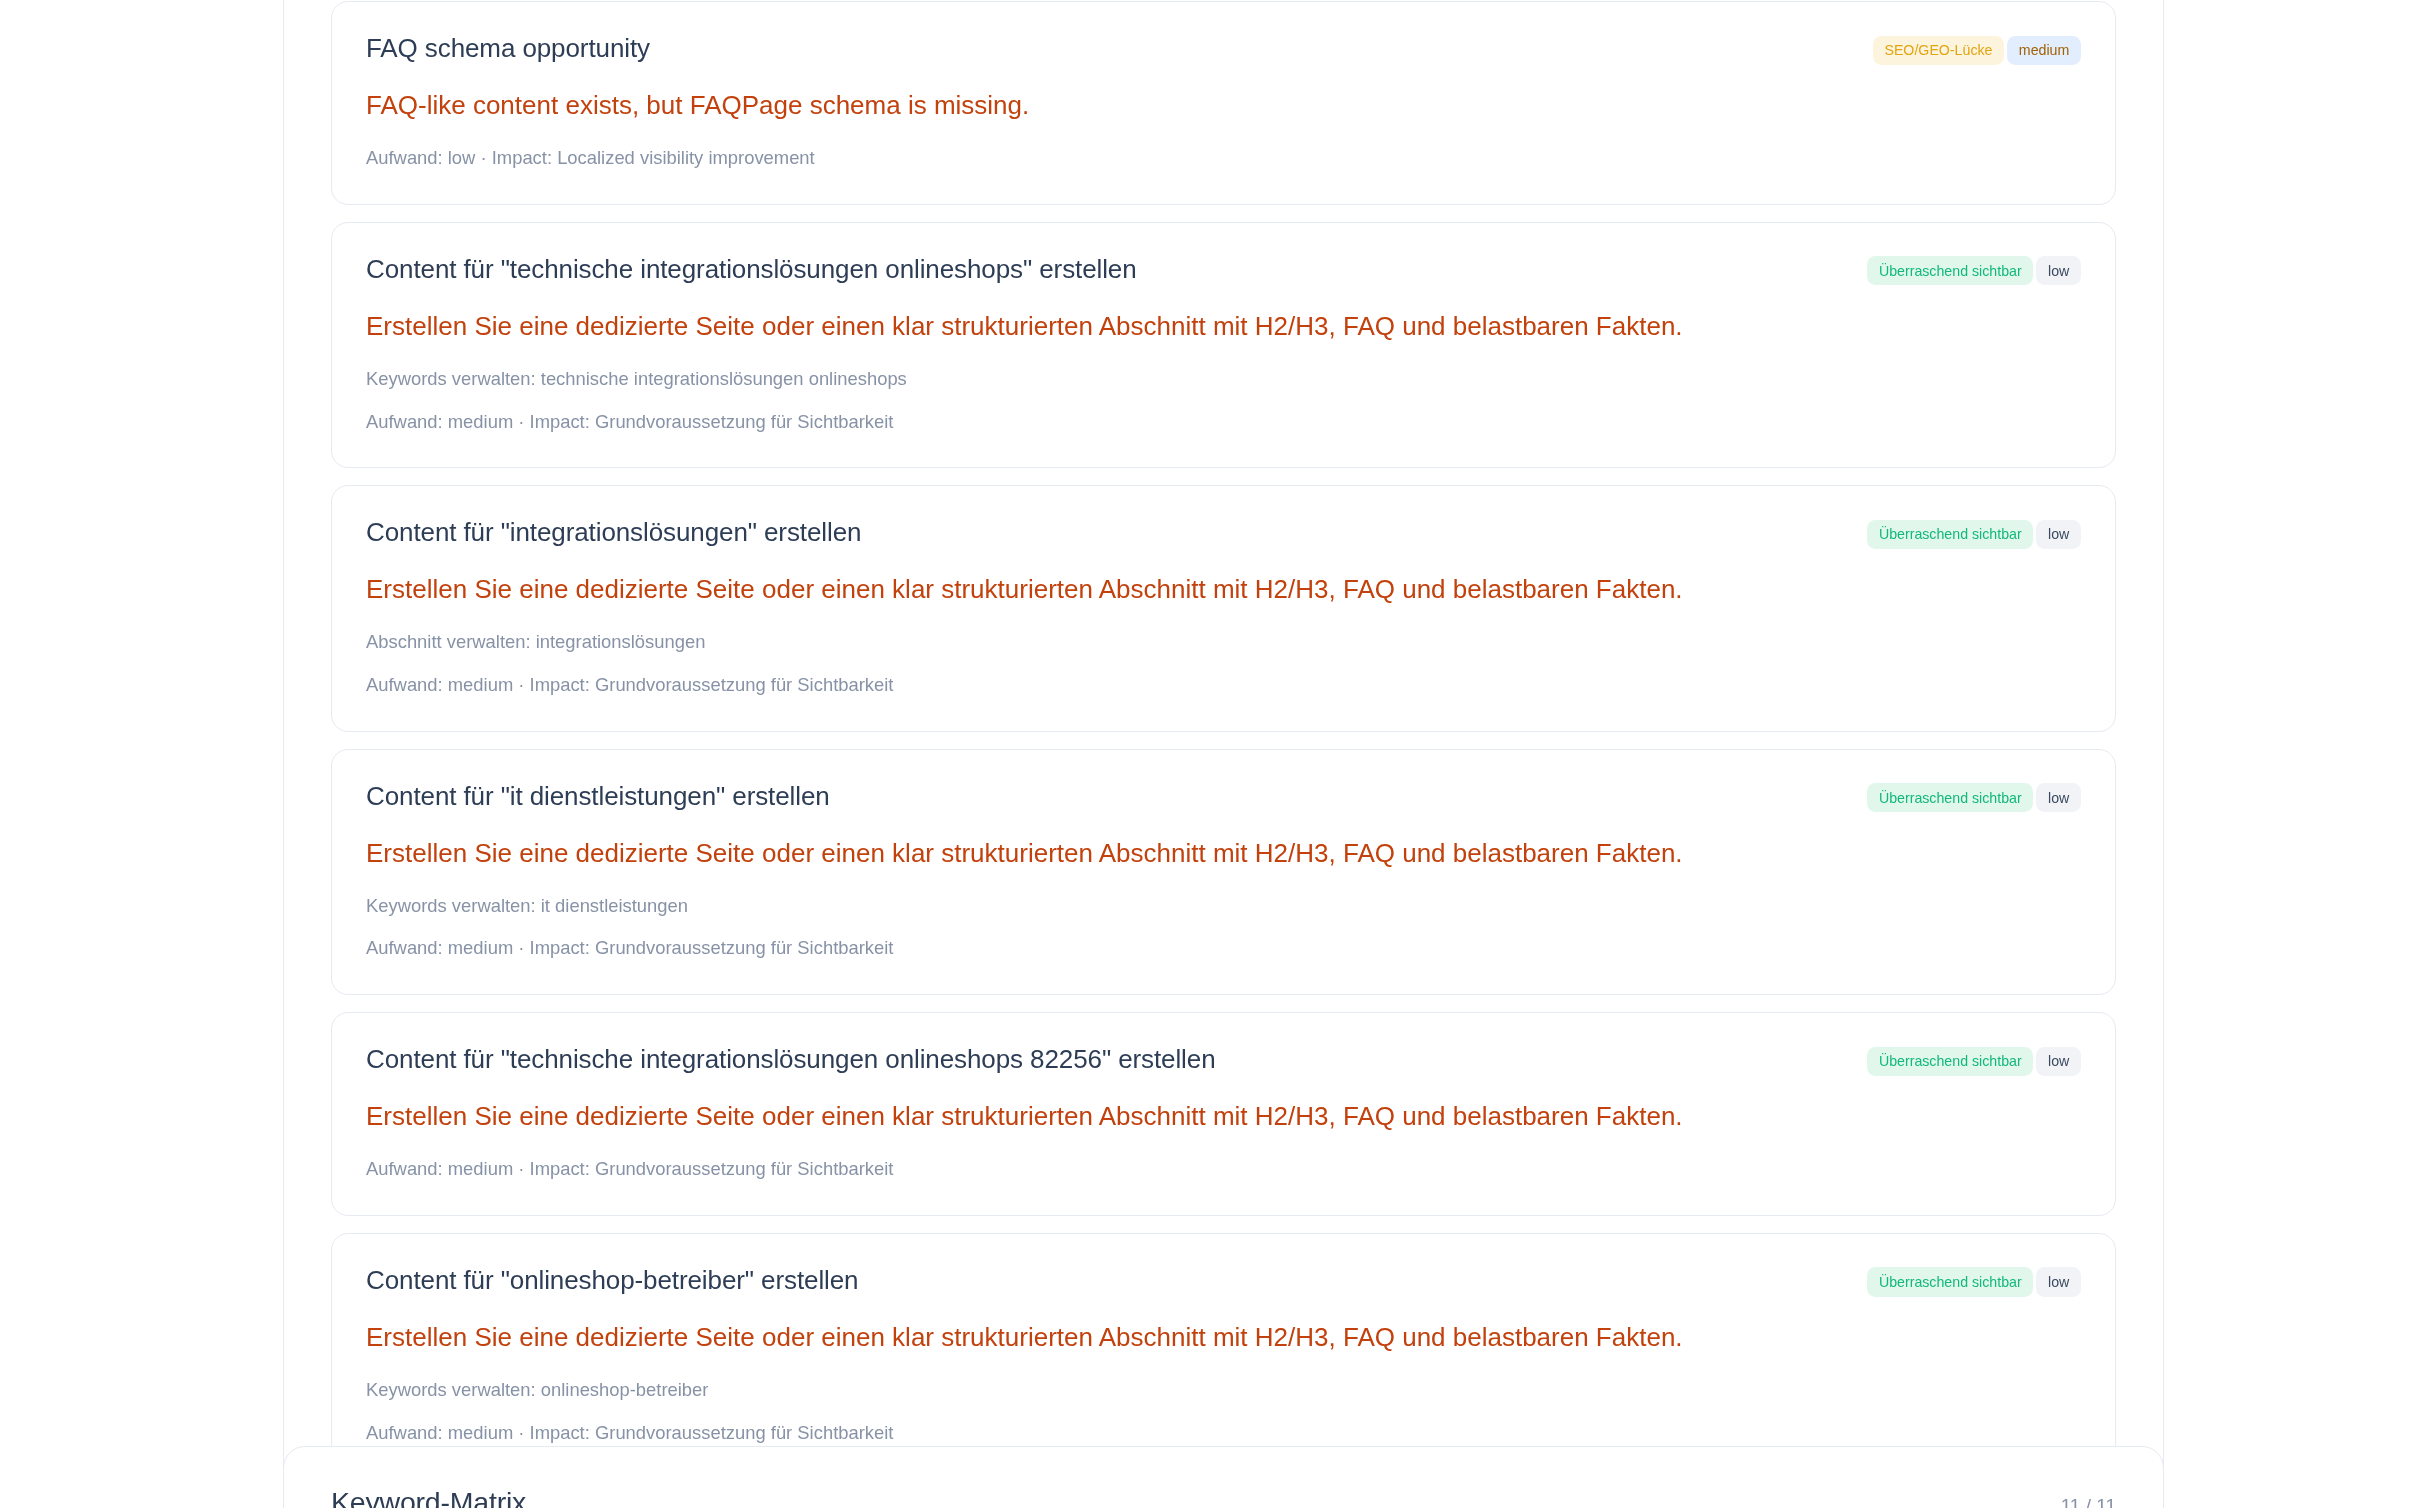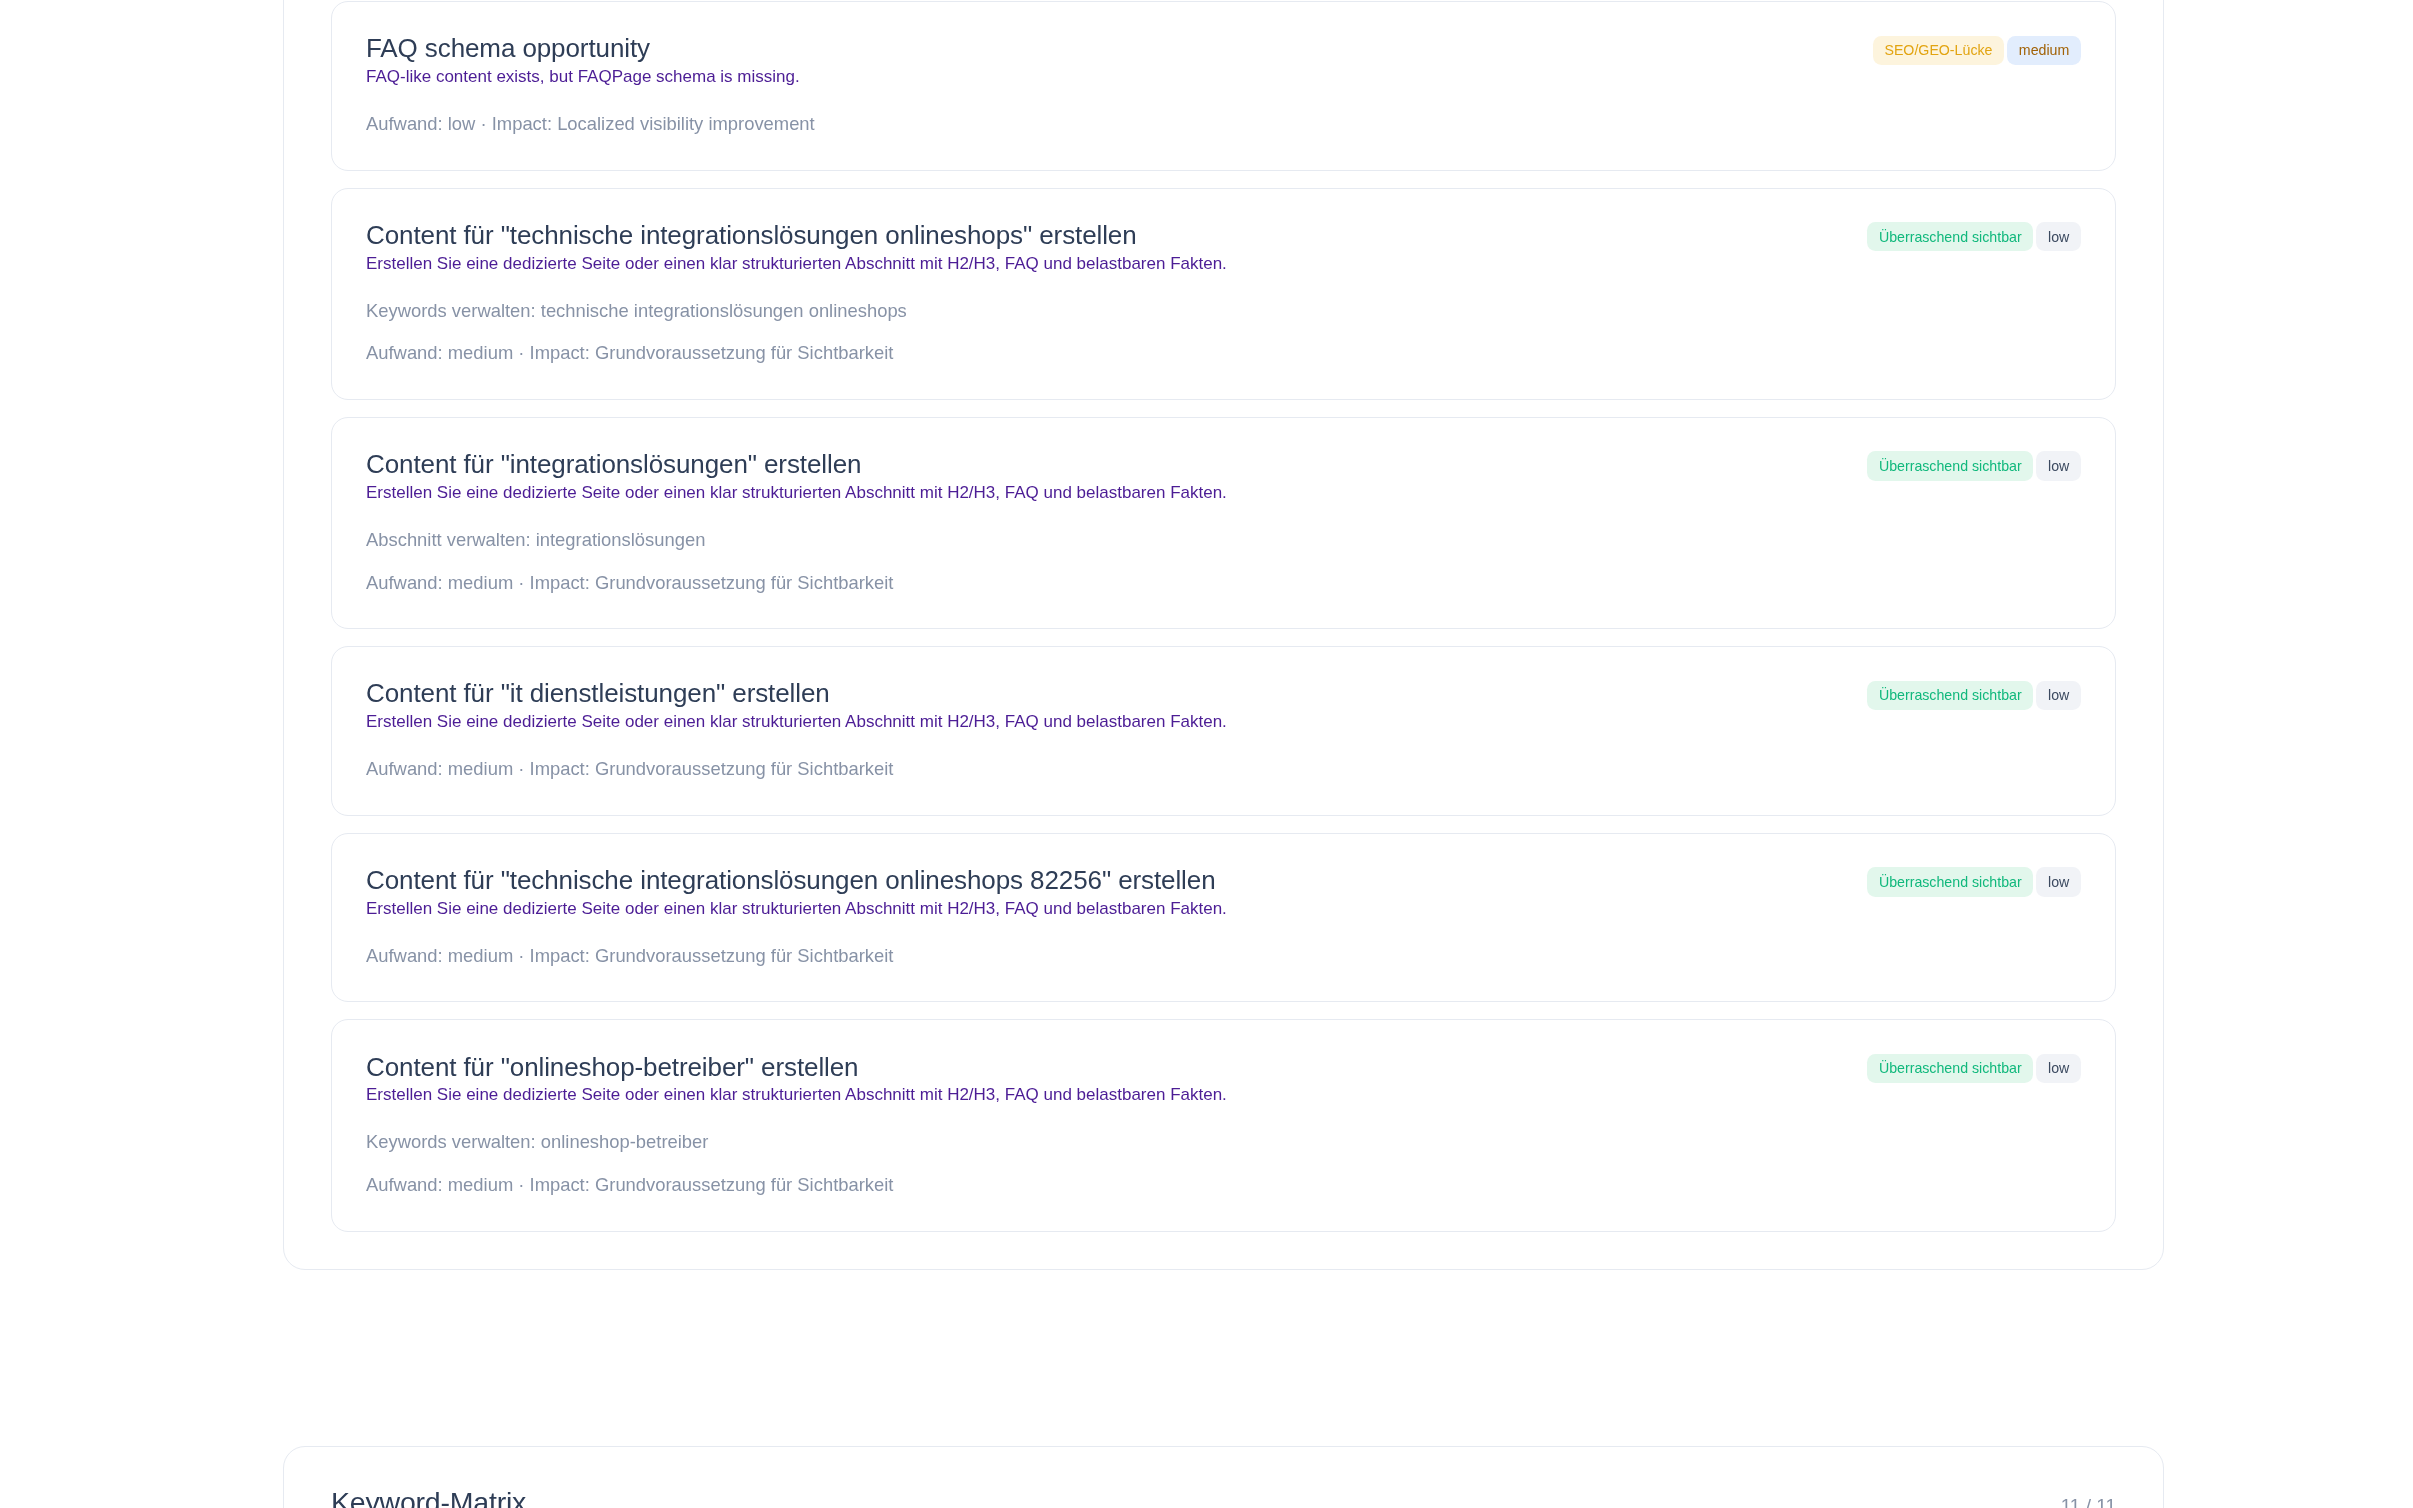--- a/index.html
+++ b/index.html
@@ -88,23 +88,24 @@
     font-weight: 400;
   }
 
   .badge-gap   { background: #fdf4dd; color: #e2a411; }
   .badge-visible { background: #e2f7ec; color: #10b87c; }
 
   .badge-medium { background: #e2edfd; color: #a16207; }
   .badge-low    { background: #f1f3f7; color: #3c4a60; }
 
   .card-desc {
-    font-size: 17px;
+    margin-top: 22px;
+    font-size: 26px;
     line-height: 1.35;
-    color: #4c1d95;
+    color: #c2410c;
     font-weight: 400;
   }
 
   .card-meta {
     margin-top: 22px;
   }
 
   .meta-line {
     font-size: 18.4px;
     line-height: 1.45;
@@ -195,20 +196,21 @@
         <article class="card">
           <div class="card-head">
             <h3 class="card-title">Content für "it dienstleistungen" erstellen</h3>
             <div class="badges">
               <span class="badge badge-visible">Überraschend sichtbar</span>
               <span class="badge badge-low">low</span>
             </div>
           </div>
           <p class="card-desc">Erstellen Sie eine dedizierte Seite oder einen klar strukturierten Abschnitt mit H2/H3, FAQ und belastbaren Fakten.</p>
           <div class="card-meta">
+            <div class="meta-line">Keywords verwalten: it dienstleistungen</div>
             <div class="meta-line">Aufwand: medium · Impact: Grundvoraussetzung für Sichtbarkeit</div>
           </div>
         </article>
         <article class="card">
           <div class="card-head">
             <h3 class="card-title">Content für "technische integrationslösungen onlineshops 82256" erstellen</h3>
             <div class="badges">
               <span class="badge badge-visible">Überraschend sichtbar</span>
               <span class="badge badge-low">low</span>
             </div>

